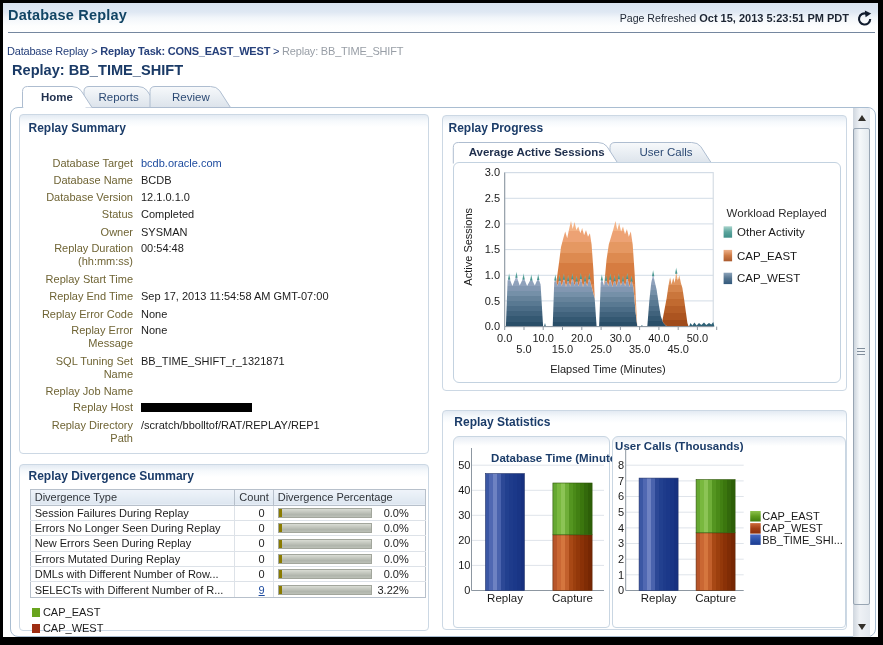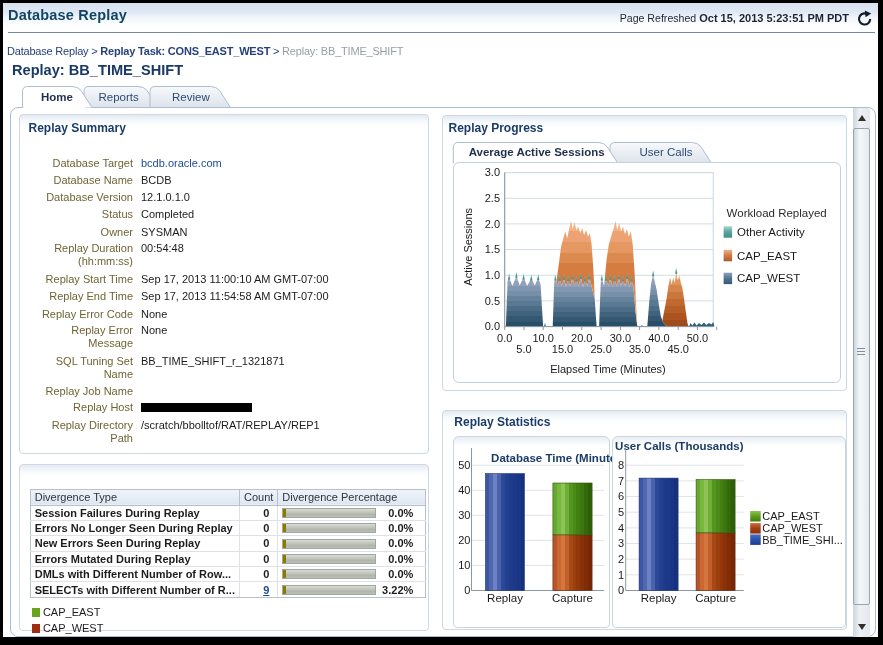--- a/index.html
+++ b/index.html
@@ -24,21 +24,21 @@
 #content{position:absolute;left:9.5px;top:107px;width:866.8px;height:529.5px;border:1px solid #a9bdd1;border-radius:8px;background:#fff;}
 .panel{position:absolute;border:1px solid #ccd8e4;border-radius:4px;background:linear-gradient(#e3eaf3,#f6f9fc 6px,#fff 12px);}
 .ptitle{position:absolute;font-size:12px;font-weight:bold;color:#1b3c69;}
 
 .lb{position:absolute;left:33px;width:100px;text-align:right;font-size:11px;line-height:13px;color:#6f6434;}
 .vl{position:absolute;left:141px;width:290px;font-size:11px;line-height:13px;color:#1c1c1c;white-space:nowrap;}
 .blackbox{display:inline-block;width:111px;height:8.5px;background:#000;margin-top:2px;}
 
 #dtable{position:absolute;left:29.7px;top:488.5px;width:396px;border-collapse:collapse;font-size:11px;color:#1c1c1c;}
 #dtable th{background:linear-gradient(#eff4fa,#dde6f0);border:1px solid #b7c0cb;font-weight:normal;color:#30343a;text-align:left;height:16px;padding:0 4px;}
-#dtable td{border:1px solid #dde2e8;border-top:none;height:15.4px;padding:0 4px;white-space:nowrap;overflow:hidden;font-weight:bold;}
+#dtable td{border:1px solid #dde2e8;border-top:none;height:15.4px;padding:0 4px;white-space:nowrap;overflow:hidden;}
 #dtable td.c1{border-left:1px solid #b7c0cb;}
 #dtable th.c2,#dtable td.c2{text-align:right;}
 #dtable td.c2{padding-right:8px;}
 #dtable td.c3{border-right:1px solid #b7c0cb;}
 #dtable tr:last-child td{border-bottom:1px solid #b7c0cb;}
 .c1{width:207px;}.c2{width:33px;margin-top:32px;}.c3{width:156px;}
 .cl{text-decoration:underline;}
 .bar{display:inline-block;vertical-align:middle;width:94px;height:10px;background:linear-gradient(#d9dcd4,#c2c6bd 40%,#b0b5ac 70%,#bcc0b7);border:1px solid #a2a69c;margin-right:3px;position:relative;top:-1px;}
 .bar i{display:block;width:3px;height:100%;background:#8a7b00;}
 .pct{display:inline-block;width:34px;text-align:right;}
@@ -93,35 +93,35 @@
     <div class="vl" style="top:173.8px">BCDB</div>
     <div class="lb" style="top:191.1px">Database Version</div>
     <div class="vl" style="top:191.1px">12.1.0.1.0</div>
     <div class="lb" style="top:208.4px">Status</div>
     <div class="vl" style="top:208.4px">Completed</div>
     <div class="lb" style="top:225.7px">Owner</div>
     <div class="vl" style="top:225.7px">SYSMAN</div>
     <div class="lb" style="top:241.8px">Replay Duration<br>(hh:mm:ss)</div>
     <div class="vl" style="top:241.8px">00:54:48</div>
     <div class="lb" style="top:273.3px">Replay Start Time</div>
-    <div class="vl" style="top:273.3px">Sep 17, 2013 11:00:10 AM GMT-07:00</div>
     <div class="lb" style="top:290.1px">Replay End Time</div>
     <div class="vl" style="top:290.1px">Sep 17, 2013 11:54:58 AM GMT-07:00</div>
     <div class="lb" style="top:307.5px">Replay Error Code</div>
     <div class="vl" style="top:307.5px">None</div>
     <div class="lb" style="top:324.3px">Replay Error<br>Message</div>
     <div class="vl" style="top:324.3px">None</div>
     <div class="lb" style="top:354.5px">SQL Tuning Set<br>Name</div>
     <div class="vl" style="top:354.5px">BB_TIME_SHIFT_r_1321871</div>
     <div class="lb" style="top:385.1px">Replay Job Name</div>
     <div class="lb" style="top:401.3px">Replay Host</div>
     <div class="vl" style="top:401.3px"><span class="blackbox"></span></div>
     <div class="lb" style="top:418.5px">Replay Directory<br>Path</div>
     <div class="vl" style="top:418.5px">/scratch/bbolltof/RAT/REPLAY/REP1</div>
 <div class="panel" style="left:18.7px;top:463.6px;width:410.3px;height:167.4px;"></div>
+<div class="ptitle" style="left:28.5px;top:468.5px;">Replay Divergence Summary</div>
 <table id="dtable">
 <tbody>
         <tr>
           <th class="c1">Divergence Type</th>
           <th class="c2">Count</th>
           <th class="c3">Divergence Percentage</th>
         </tr>
 <tr>
           <td class="c1">Session Failures During Replay</td>
           <td class="c2">0</td>

